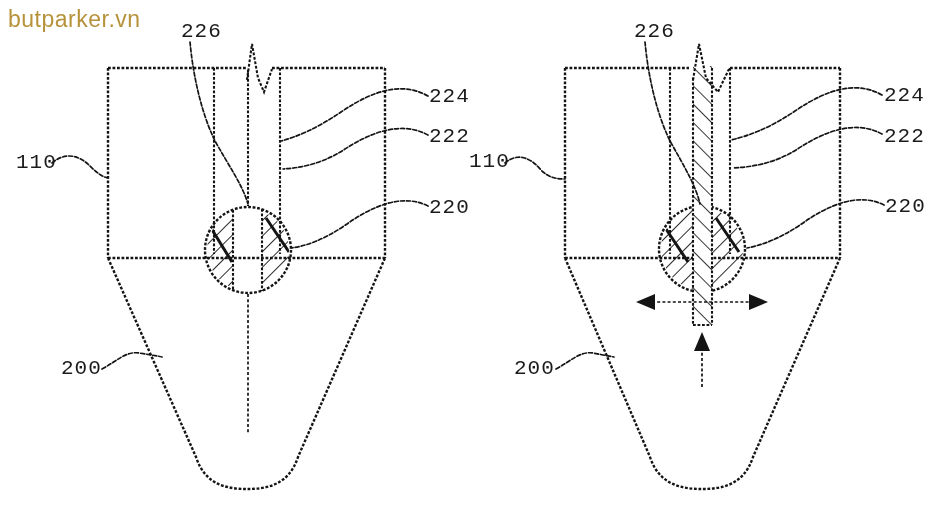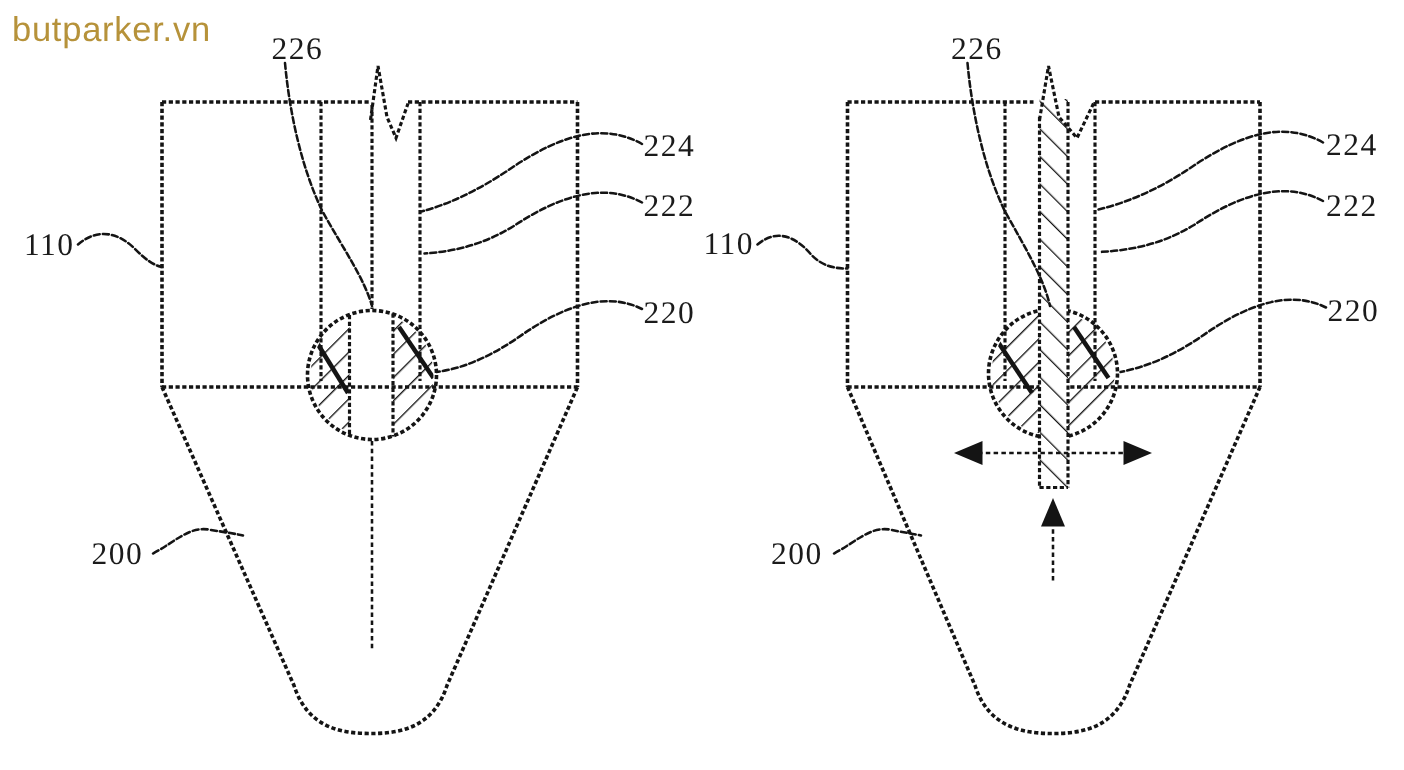--- a/index.html
+++ b/index.html
@@ -6,21 +6,21 @@
   #stage{
     position:relative;
     width:936px;height:513px;
     background:#ffffff;
     overflow:hidden;
     font-family:"DejaVu Serif", serif;
   }
   #stage svg{position:absolute;left:0;top:0;}
   .ref-label{
     position:absolute;
-    font-family:Liberation Serif, serif;
+    font-family:Liberation Mono, monospace;
     font-size:21px;
     color:#1b1b1b;
     letter-spacing:1px;
     white-space:nowrap;
     user-select:none;
   }
   .watermark{
     position:absolute;
     left:8px;top:6px;
     font-family:"Liberation Sans", sans-serif;

